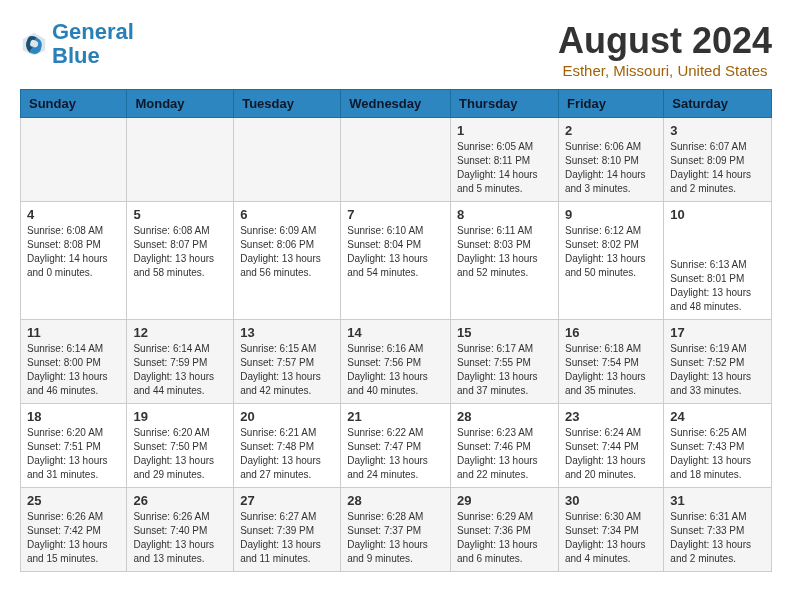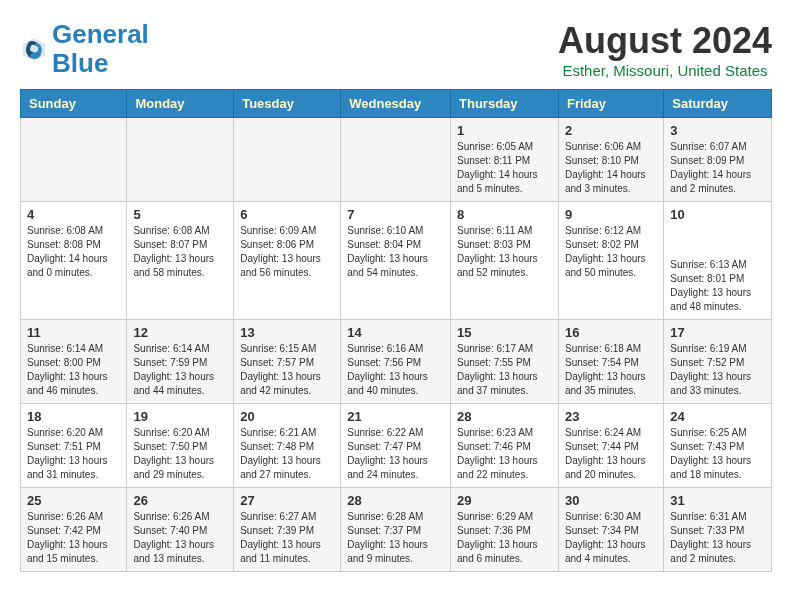--- a/index.html
+++ b/index.html
@@ -14,21 +14,21 @@
       display: flex;
       justify-content: space-between;
       align-items: flex-start;
       margin-bottom: 10px;
     }
     .logo {
       display: flex;
       align-items: center;
     }
     .logo-text {
-      font-size: 26px;
+      font-size: 22px;
       font-weight: bold;
       color: #1a5276;
       line-height: 1.1;
     }
     .logo-text span {
       color: #2980b9;
     }
     .logo-icon {
       width: 28px;
       height: 28px;
@@ -37,30 +37,30 @@
     .title-area {
       text-align: center;
     }
     .month-year {
       font-size: 36px;
       font-weight: bold;
       color: #333;
     }
     .location {
       font-size: 15px;
-      color: #15803d;
+      color: #a16207;
     }
     table {
       width: 100%;
       border-collapse: collapse;
       font-size: 11px;
     }
     thead tr th {
       background-color: #2e86c1;
-      color: #fef9c3;
+      color: #0f172a;
       text-align: left;
       padding: 6px 8px;
       font-size: 13px;
       font-weight: bold;
       border: 1px solid #1a6fa0;
     }
     tbody tr td {
       border: 1px solid #ccc;
       vertical-align: top;
       padding: 5px 6px;

